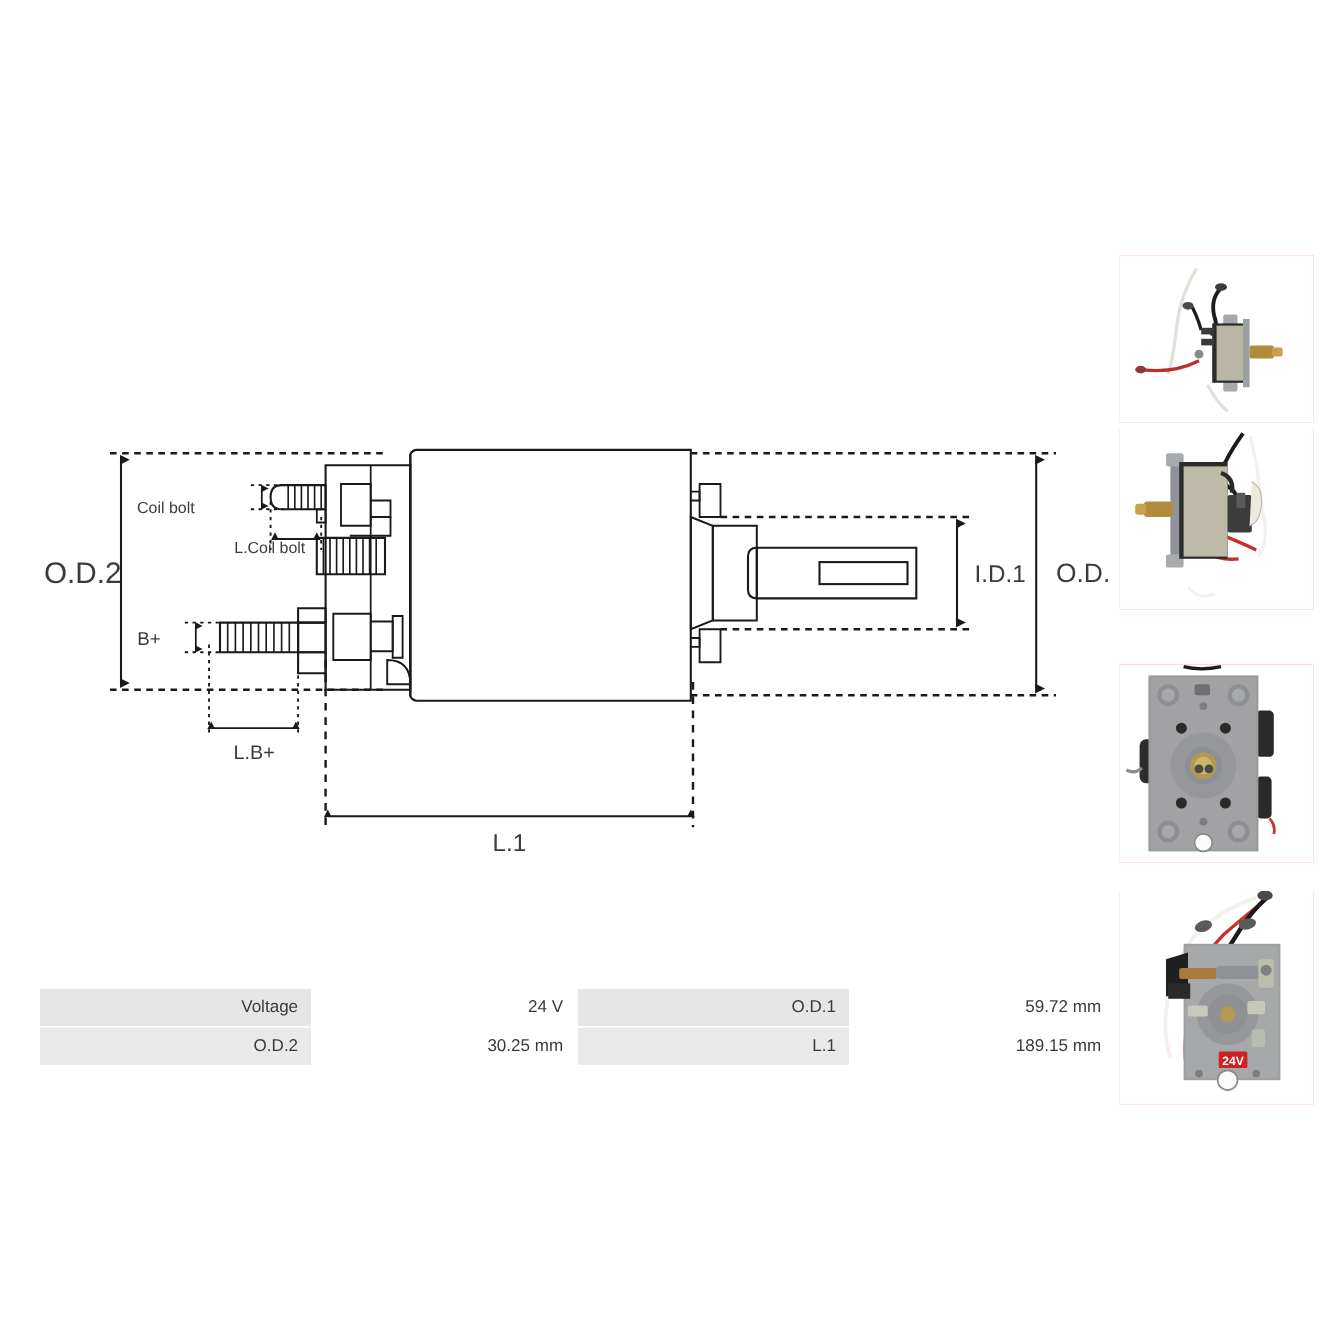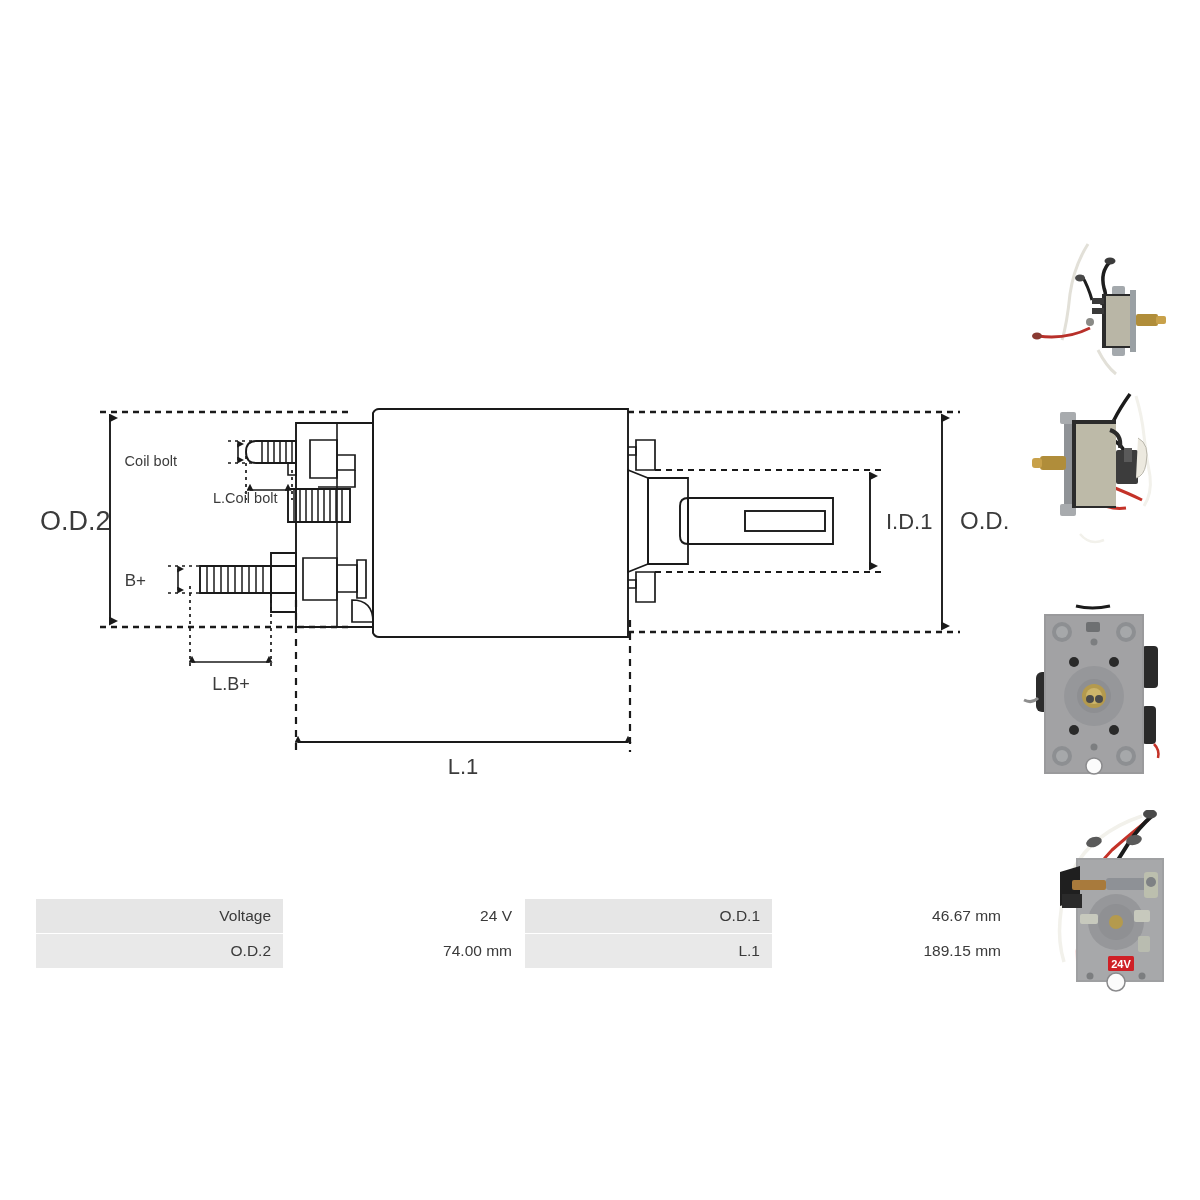--- a/index.html
+++ b/index.html
@@ -274,25 +274,25 @@
       <col class="c-key">
         <col class="c-val">
         <col class="c-key">
         <col class="c-val">
     </colgroup>
     <tbody>
       <tr>
         <td class="key">Voltage</td>
         <td class="val">24 V</td>
         <td class="key">O.D.1</td>
-        <td class="val">46.67 mm</td>
+        <td class="val">59.72 mm</td>
       </tr>
       <tr class="row-alt">
         <td class="key">O.D.2</td>
-        <td class="val">74.00 mm</td>
+        <td class="val">30.25 mm</td>
         <td class="key">L.1</td>
         <td class="val">189.15 mm</td>
       </tr>
     </tbody>
   </table>
 
   <div id="photo-strip">
 
     <div class="photo" id="photo-1">
       <svg viewBox="0 0 176 152" xmlns="http://www.w3.org/2000/svg">

